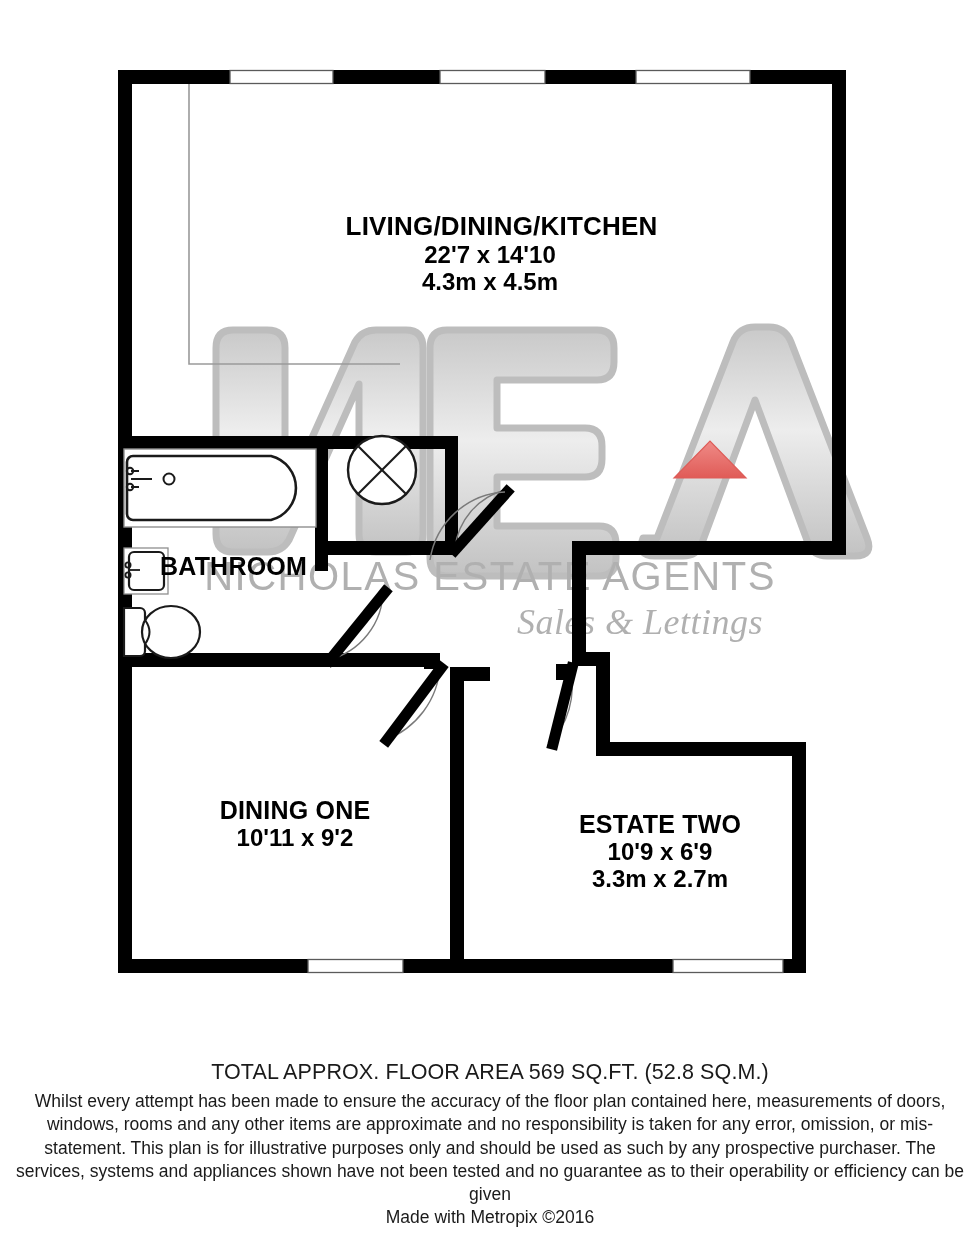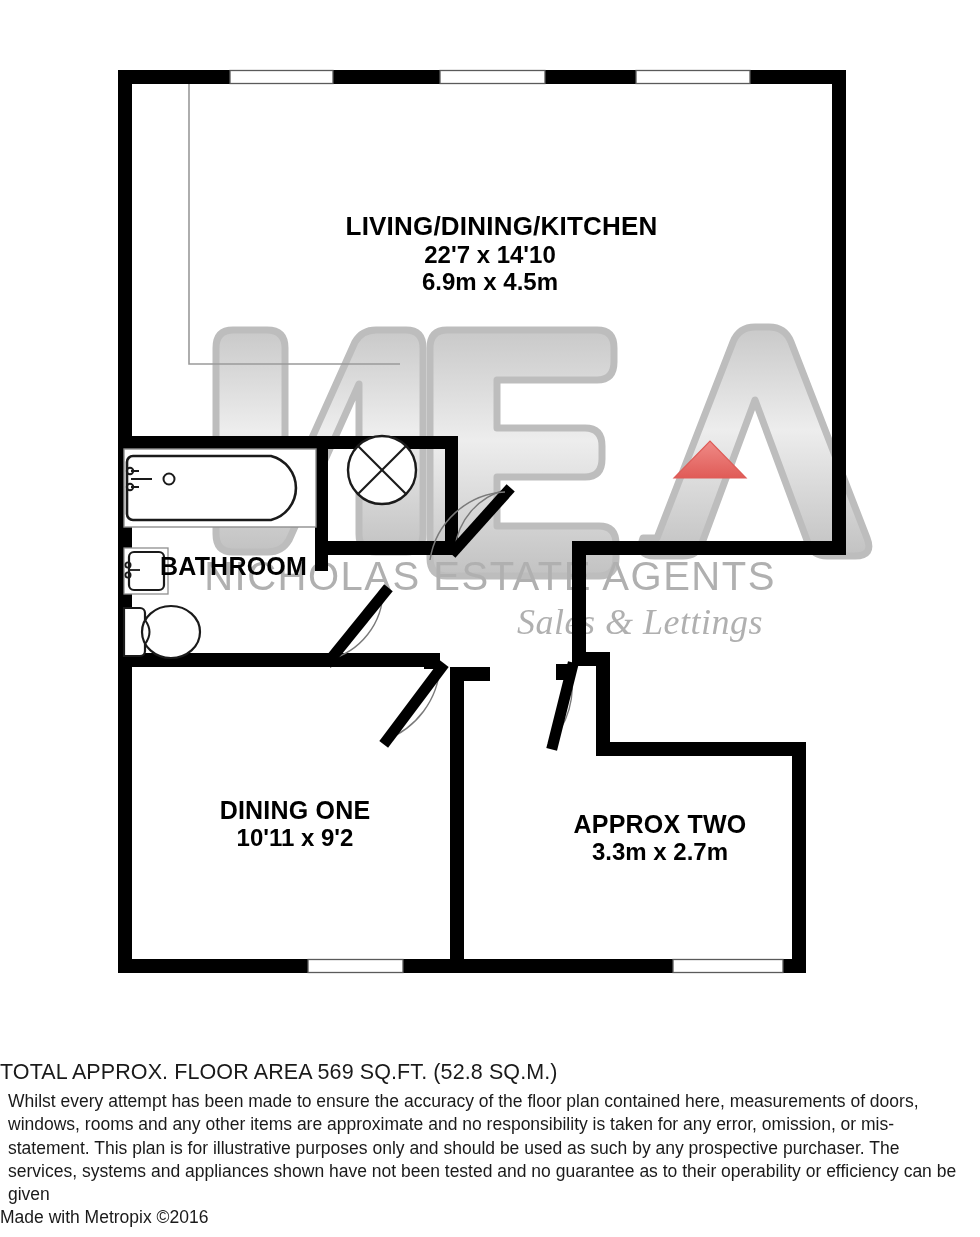--- a/index.html
+++ b/index.html
@@ -76,20 +76,21 @@
     width: 400px;
     top: 810px;
   }
 
   
   #footer {
     position: absolute;
     left: 0;
     top: 1060px;
     width: 980px;
+    text-align: center;
     color: #1a1a1a;
   }
   #total-area {
     font-size: 21.5px;
     letter-spacing: 0.1px;
     margin-bottom: 5px;
   }
   #disclaimer {
     font-size: 17.5px;
     line-height: 1.33;
@@ -258,34 +259,35 @@
       <circle cx="382" cy="470" r="34" fill="#ffffff" stroke="#1a1a1a" stroke-width="2.4"></circle>
       <line x1="358" y1="446" x2="406" y2="494" stroke="#1a1a1a" stroke-width="2.2"></line>
       <line x1="406" y1="446" x2="358" y2="494" stroke="#1a1a1a" stroke-width="2.2"></line>
     </g>
 
   </svg>
 
   <div class="room-label" id="label-living">
     <span class="rl-name">LIVING/DINING/KITCHEN</span>
     <span class="rl-imperial">22'7 x 14'10</span>
-    <span class="rl-metric">6.9m x 4.5m</span>
+    <span class="rl-metric">4.3m x 4.5m</span>
   </div>
 
   <div class="room-label" id="label-bathroom">
     <span class="rl-name">BATHROOM</span>
   </div>
 
   <div class="room-label" id="label-bed-one">
     <span class="rl-name">DINING ONE</span>
     <span class="rl-imperial">10'11 x 9'2</span>
   </div>
 
   <div class="room-label" id="label-bed-two">
-    <span class="rl-name">APPROX TWO</span>
+    <span class="rl-name">ESTATE TWO</span>
+    <span class="rl-imperial">10'9 x 6'9</span>
     <span class="rl-metric">3.3m x 2.7m</span>
   </div>
 
   <div id="footer">
     <div id="total-area">TOTAL APPROX. FLOOR AREA 569 SQ.FT. (52.8 SQ.M.)</div>
     <div id="disclaimer">Whilst every attempt has been made to ensure the accuracy of the floor plan contained here, measurements of doors, windows, rooms and any other items are approximate and no responsibility is taken for any error, omission, or mis-statement. This plan is for illustrative purposes only and should be used as such by any prospective purchaser. The services, systems and appliances shown have not been tested and no guarantee as to their operability or efficiency can be given</div>
     <div id="made-with">Made with Metropix ©2016</div>
   </div>
 
 </div>

